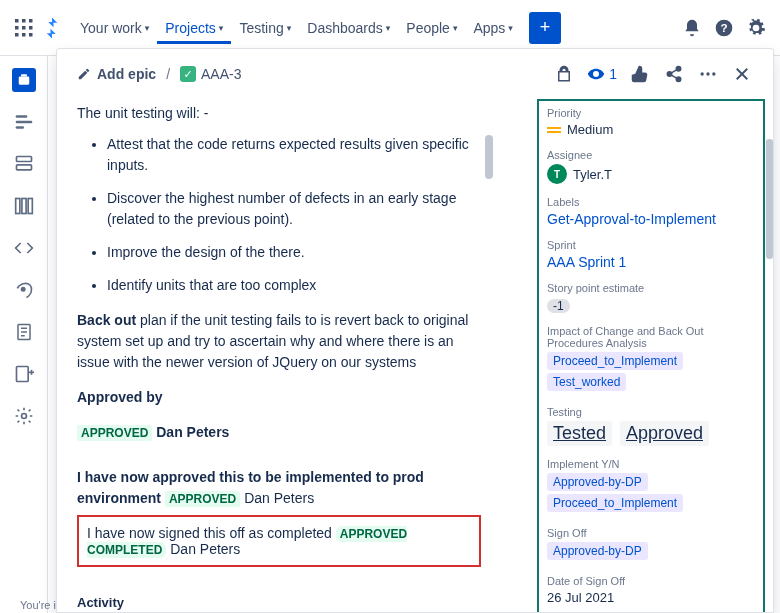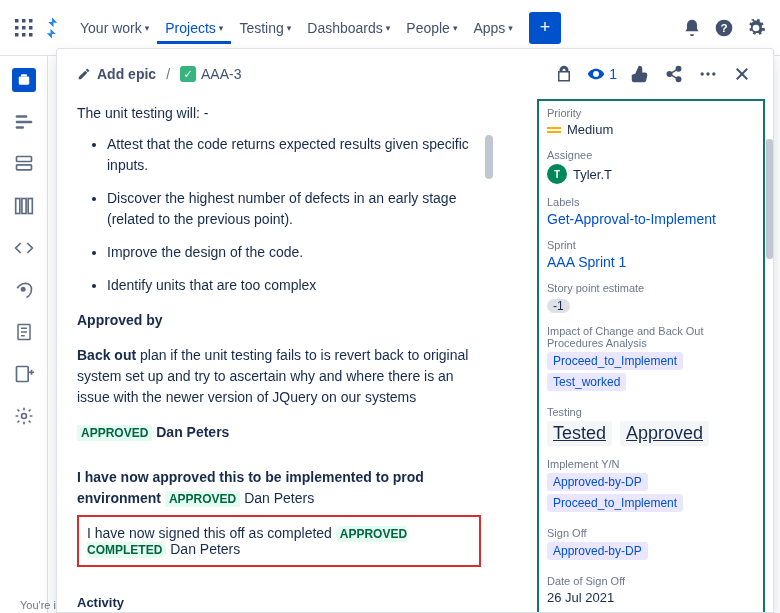--- a/index.html
+++ b/index.html
@@ -257,25 +257,25 @@
     </div>
   </div>
 
   <div class="modal-body">
     <div class="main">
       <div class="scrollhint"></div>
       <p class="intro">The unit testing will: -</p>
       <ul>
         <li>Attest that the code returns expected results given specific inputs.</li>
         <li>Discover the highest number of defects in an early stage (related to the previous point).</li>
-        <li>Improve the design of the code.</li>
+        <li>Improve the design of the there.</li>
         <li>Identify units that are too complex</li>
       </ul>
+      <p class="sect"><b>Back out</b> <span id="backout-rest">plan if the unit testing fails to is revert back to original system set up and try to ascertain why and where there is an issue with the newer version of JQuery on our systems</span></p>
       <p class="sect" style="font-weight:600">Approved by</p>
-      <p class="sect"><b>Back out</b> <span id="backout-rest">plan if the unit testing fails to is revert back to original system set up and try to ascertain why and where there is an issue with the newer version of JQuery on our systems</span></p>
       <p class="apprline">
         <span class="approvedlbl">APPROVED</span>
         <span class="name">Dan Peters</span>
       </p>
       <p style="margin-top:24px">
         <b>I have now approved this to be implemented to prod environment</b>
         <span class="approvedlbl">APPROVED</span>
         <span>Dan Peters</span>
       </p>
       <div class="hl1">

